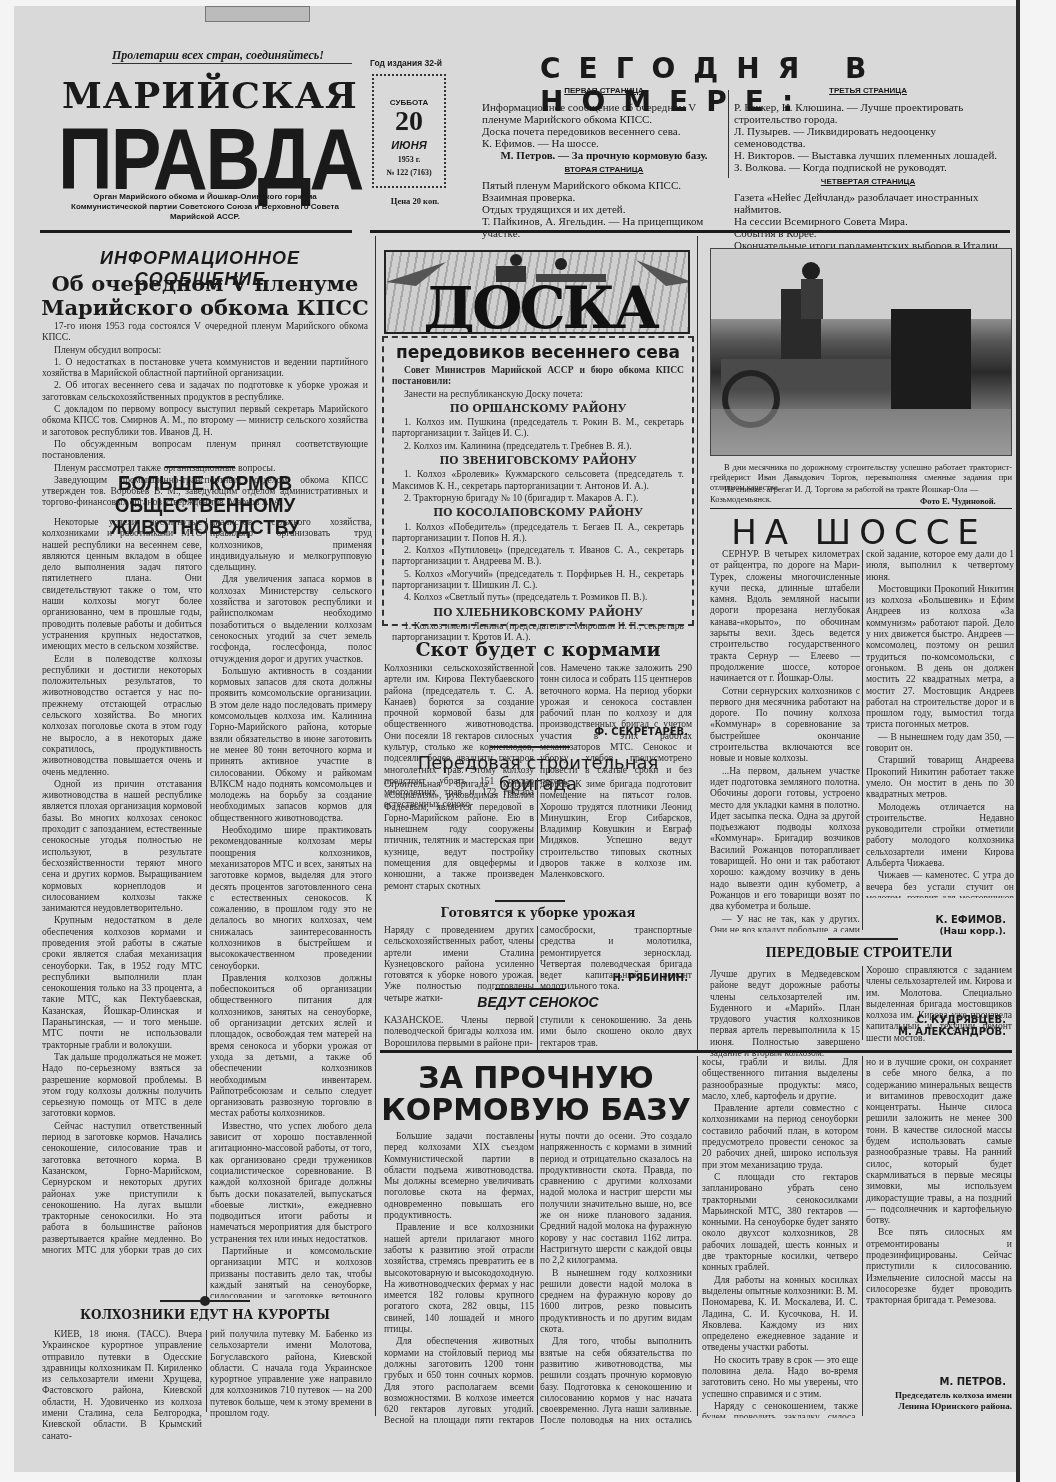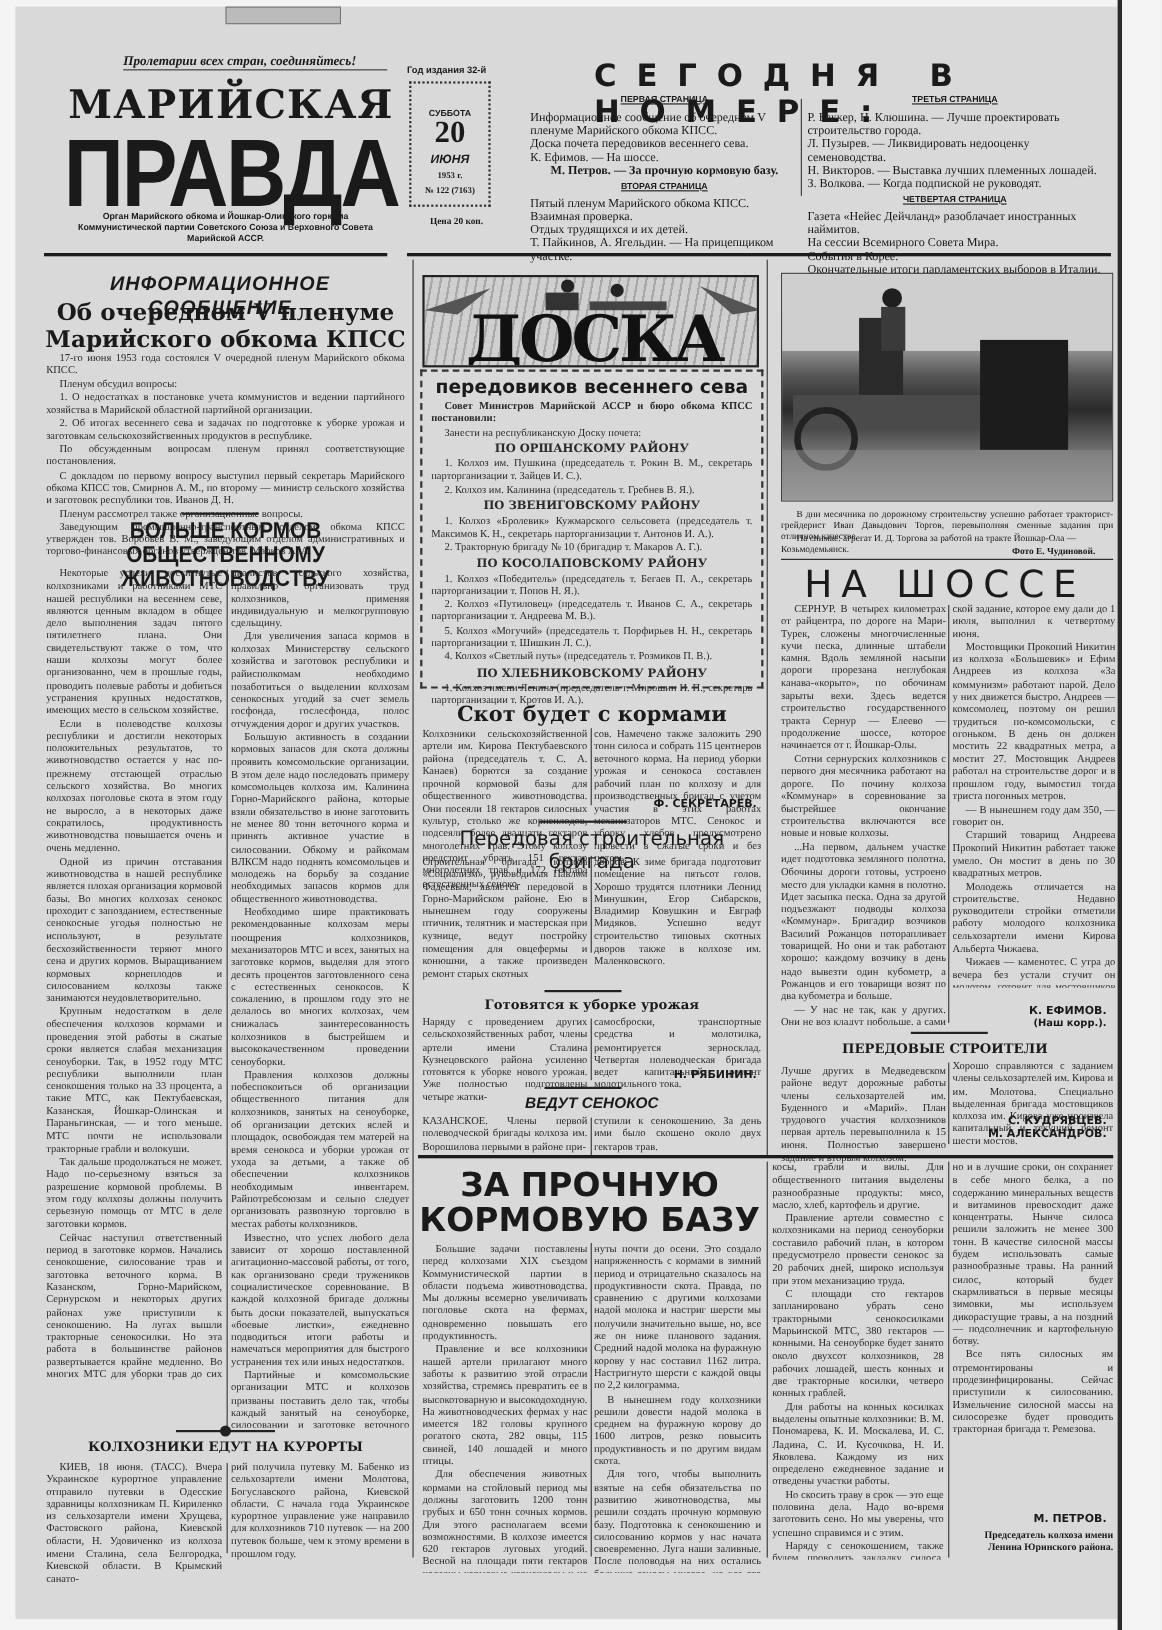--- a/index.html
+++ b/index.html
@@ -94,22 +94,22 @@
 <div class="hrule" style="left:40px;top:230px;width:312px;"></div>
 <div class="hrule" style="left:370px;top:230px;width:640px;"></div>
 
 <div class="abs h-info" style="left:40px;top:248px;width:320px;">ИНФОРМАЦИОННОЕ СООБЩЕНИЕ</div>
 <div class="abs h-plenum" style="left:40px;top:272px;width:330px;">Об очередном V пленуме Марийского обкома КПСС</div>
 <div class="abs body-text" style="left:42px;top:320px;width:326px;">
   <p>17-го июня 1953 года состоялся V очередной пленум Марийского обкома КПСС.</p>
   <p>Пленум обсудил вопросы:</p>
   <p>1. О недостатках в постановке учета коммунистов и ведении партийного хозяйства в Марийской областной партийной организации.</p>
   <p>2. Об итогах весеннего сева и задачах по подготовке к уборке урожая и заготовкам сельскохозяйственных продуктов в республике.</p>
+  <p>С докладом по первому вопросу выступил первый секретарь Марийского обкома КПСС тов. Смирнов А. М., по второму — министр сельского хозяйства и заготовок республики тов. Иванов Д. Н.</p>
   <p>По обсужденным вопросам пленум принял соответствующие постановления.</p>
-  <p>С докладом по первому вопросу выступил первый секретарь Марийского обкома КПСС тов. Смирнов А. М., по второму — министр сельского хозяйства и заготовок республики тов. Иванов Д. Н.</p>
   <p>Пленум рассмотрел также организационные вопросы.</p>
   <p>Заведующим промышленно-транспортным отделом обкома КПСС утвержден тов. Воробьев В. М., заведующим отделом административных и торгово-финансовых органов утвержден тов. Марков А. А.</p>
 </div>
 <div class="short-rule" style="left:165px;top:466px;width:70px;"></div>
 <div class="abs h-korma" style="left:40px;top:472px;width:330px;">БОЛЬШЕ КОРМОВ ОБЩЕСТВЕННОМУ ЖИВОТНОВОДСТВУ</div>
 
 <div class="abs body-text" style="left:42px;top:516px;width:160px;height:740px;overflow:hidden;">
   <p>Некоторые успехи, достигнутые колхозниками и работниками МТС нашей республики на весеннем севе, являются ценным вкладом в общее дело выполнения задач пятого пятилетнего плана. Они свидетельствуют также о том, что наши колхозы могут более организованно, чем в прошлые годы, проводить полевые работы и добиться устранения крупных недостатков, имеющих место в сельском хозяйстве.</p>
   <p>Если в полеводстве колхозы республики и достигли некоторых положительных результатов, то животноводство остается у нас по-прежнему отстающей отраслью сельского хозяйства. Во многих колхозах поголовье скота в этом году не выросло, а в некоторых даже сократилось, продуктивность животноводства повышается очень и очень медленно.</p>
   <p>Одной из причин отставания животноводства в нашей республике является плохая организация кормовой базы. Во многих колхозах сенокос проходит с запозданием, естественные сенокосные угодья полностью не используют, в результате бесхозяйственности теряют много сена и других кормов. Выращиванием кормовых корнеплодов и силосованием колхозы также занимаются неудовлетворительно.</p>

